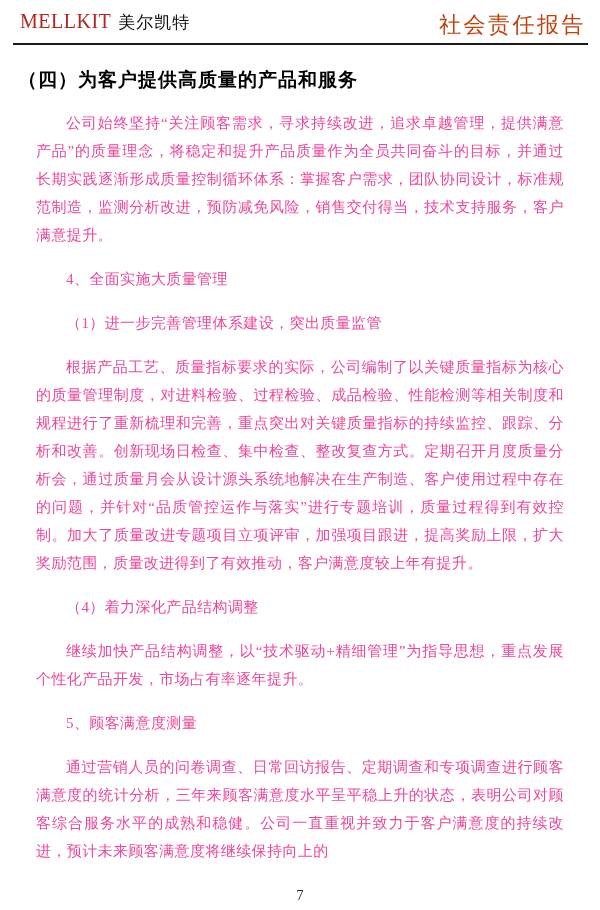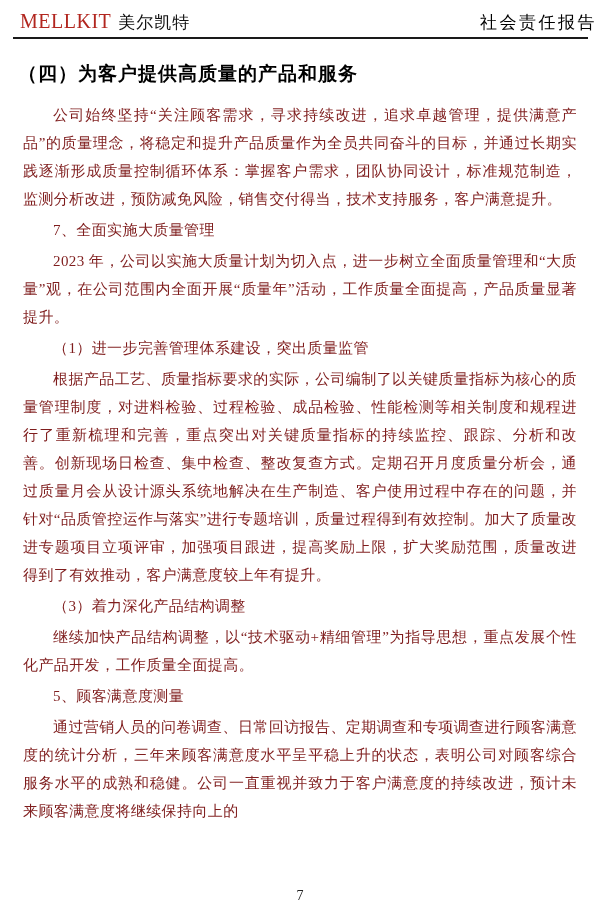--- a/index.html
+++ b/index.html
@@ -10,66 +10,66 @@
     margin: 0 auto;
     background: #ffffff;
     overflow: hidden;
     color: #111;
     font-family: "Liberation Serif", "DejaVu Serif", serif;
     box-sizing: border-box;
   }
   .header {
     display: flex;
     justify-content: space-between;
-    align-items: flex-end;
-    padding: 10px 3px 0 20px;
+    align-items: flex-start;
+    padding: 10px 14px 0 20px;
   }
   .logo { white-space: nowrap; }
   .logo-en {
     color: var(--logo-red, #b2261f);
     font-size: 20px;
     letter-spacing: 0.5px;
     font-family: "Liberation Serif", "DejaVu Serif", serif;
   }
   .logo-cn {
     color: #111;
     font-size: 17px;
     margin-left: 7px;
     letter-spacing: 1px;
   }
   .header-right {
-    font-size: 17px;
+    font-size: 22px;
     letter-spacing: 2.5px;
-    color: #000000;
+    color: #c2410c;
     margin-left: 28px;
   }
   .header-rule {
     border: none;
     border-top: 2px solid #1a1a1a;
     margin: 3px 12px 0 13px;
   }
   .doc-title {
     font-family: Liberation Sans, sans-serif;
     font-weight: bold;
     font-size: 19px;
     letter-spacing: 1px;
     margin: 22px 20px 14px 18px;
     color: #000;
   }
   .content {
     padding: 0 20px;
   }
   .content p {
-    margin: 3px;
+    margin: 16px;
     font-size: 15px;
     line-height: 28px;
     letter-spacing: 0.4px;
     text-align: justify;
     text-indent: 2em;
-    color: #7f1d1d;
+    color: #ec4899;
   }
   .page-footer {
     position: absolute;
     bottom: 6px;
     left: 0;
     width: 100%;
     text-align: center;
     font-size: 14px;
     color: #222;
   }
@@ -84,26 +84,25 @@
       <span class="logo-en">MELLKIT</span><span class="logo-cn">美尔凯特</span>
     </div>
     <div class="header-right">社会责任报告</div>
   </div>
   <hr class="header-rule">
 
   <h1 class="doc-title">（四）为客户提供高质量的产品和服务</h1>
 
   <div class="content">
     <p>公司始终坚持“关注顾客需求，寻求持续改进，追求卓越管理，提供满意产品”的质量理念，将稳定和提升产品质量作为全员共同奋斗的目标，并通过长期实践逐渐形成质量控制循环体系：掌握客户需求，团队协同设计，标准规范制造，监测分析改进，预防减免风险，销售交付得当，技术支持服务，客户满意提升。</p>
-    <p>7、全面实施大质量管理</p>
-    <p>2023 年，公司以实施大质量计划为切入点，进一步树立全面质量管理和“大质量”观，在公司范围内全面开展“质量年”活动，工作质量全面提高，产品质量显著提升。</p>
+    <p>4、全面实施大质量管理</p>
     <p>（1）进一步完善管理体系建设，突出质量监管</p>
     <p>根据产品工艺、质量指标要求的实际，公司编制了以关键质量指标为核心的质量管理制度，对进料检验、过程检验、成品检验、性能检测等相关制度和规程进行了重新梳理和完善，重点突出对关键质量指标的持续监控、跟踪、分析和改善。创新现场日检查、集中检查、整改复查方式。定期召开月度质量分析会，通过质量月会从设计源头系统地解决在生产制造、客户使用过程中存在的问题，并针对“品质管控运作与落实”进行专题培训，质量过程得到有效控制。加大了质量改进专题项目立项评审，加强项目跟进，提高奖励上限，扩大奖励范围，质量改进得到了有效推动，客户满意度较上年有提升。</p>
-    <p>（3）着力深化产品结构调整</p>
-    <p>继续加快产品结构调整，以“技术驱动+精细管理”为指导思想，重点发展个性化产品开发，工作质量全面提高。</p>
+    <p>（4）着力深化产品结构调整</p>
+    <p>继续加快产品结构调整，以“技术驱动+精细管理”为指导思想，重点发展个性化产品开发，市场占有率逐年提升。</p>
     <p>5、顾客满意度测量</p>
     <p>通过营销人员的问卷调查、日常回访报告、定期调查和专项调查进行顾客满意度的统计分析，三年来顾客满意度水平呈平稳上升的状态，表明公司对顾客综合服务水平的成熟和稳健。公司一直重视并致力于客户满意度的持续改进，预计未来顾客满意度将继续保持向上的</p>
   </div>
 
   <div class="page-footer">
     <span>7</span>
   </div>
 
 </div>
 

